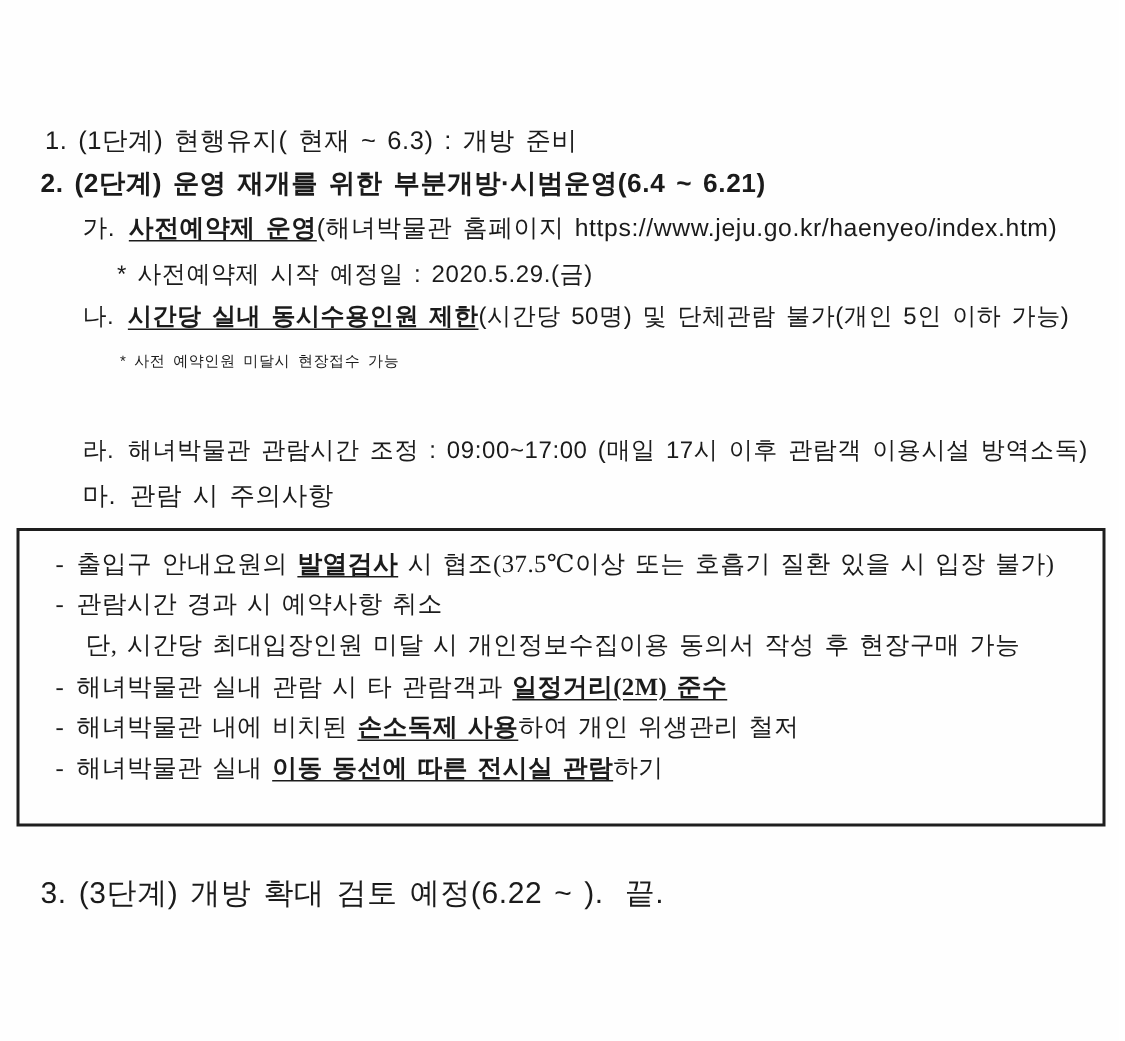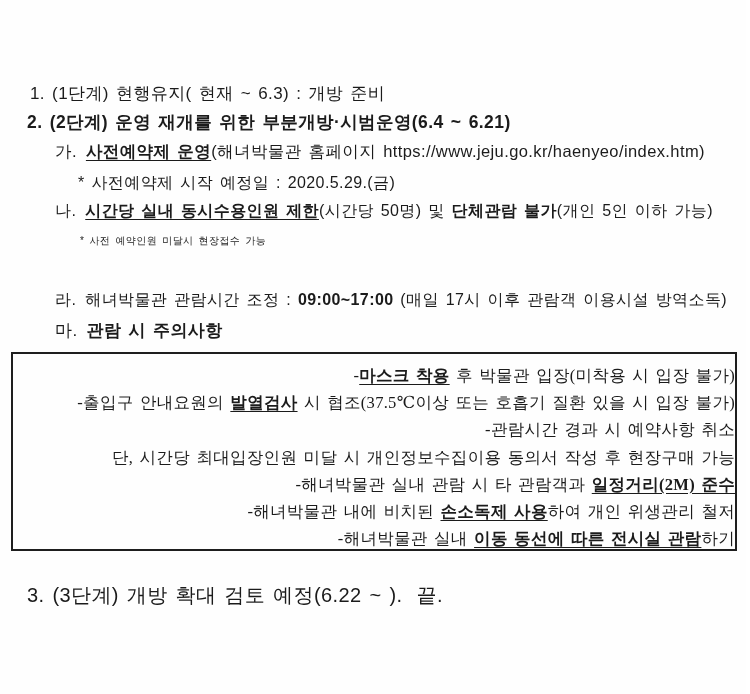--- a/index.html
+++ b/index.html
@@ -3,25 +3,24 @@
 <meta charset="utf-8">
 <style>
   html,body { margin:0; padding:0; }
   .page {
     position:relative;
     width:746px; height:694px;
     background:#fefefe;
     color:#1b1b1b;
     overflow:hidden;
     font-family:"Liberation Sans","DejaVu Sans",sans-serif;
-    text-align:right;
   }
   .line { position:absolute; white-space:nowrap; letter-spacing:0.4px; word-spacing:2px; }
   .marker { margin-right:9px; }
-  .b  { font-weight:bold; }
+  .b  { font-weight:normal; }
   .bu { font-weight:bold; text-decoration:underline; text-underline-offset:3px; }
   #step1 { left:30px; top:82px;  font-size:17px; }
   #step2 { left:27px; top:110px; font-size:17.5px; font-weight:bold; }
   #ga    { left:55px; top:141px; font-size:16.5px; }
   #ga-note { left:78px; top:173px; font-size:16px; }
   #na    { left:55px; top:201px; font-size:16px; }
   #na-note { left:80px; top:234px; font-size:10px; }
   #da    { left:55px; top:260px; font-size:17px; }
   #ra    { left:55px; top:290px; font-size:16px; }
   #ma    { left:55px; top:319px; font-size:17px; }
@@ -68,23 +67,20 @@
   <div class="line" id="ra">
     <span class="marker">라.</span><span>해녀박물관 관람시간 조정 : </span><span class="b">09:00~17:00</span><span> (매일 17시 이후 관람객 이용시설 방역소독)</span>
   </div>
 
   <div class="line" id="ma">
     <span class="marker">마.</span><span class="b">관람 시 주의사항</span>
   </div>
 
   <div class="notice-box">
     <div class="brow">
-      <span class="bullet">-</span><span class="bu">마스크 착용</span><span> 후 박물관 입장(미착용 시 입장 불가)</span>
-    </div>
-    <div class="brow">
       <span class="bullet">-</span><span>출입구 안내요원의 </span><span class="bu">발열검사</span><span> 시 협조(37.5℃이상 또는 호흡기 질환 있을 시 입장 불가)</span>
     </div>
     <div class="brow">
       <span class="bullet">-</span><span>관람시간 경과 시 예약사항 취소</span>
     </div>
     <div class="brow cont">
       <span>단, 시간당 최대입장인원 미달 시 개인정보수집이용 동의서 작성 후 현장구매 가능</span>
     </div>
     <div class="brow">
       <span class="bullet">-</span><span>해녀박물관 실내 관람 시 타 관람객과 </span><span class="bu">일정거리(2M) 준수</span>

